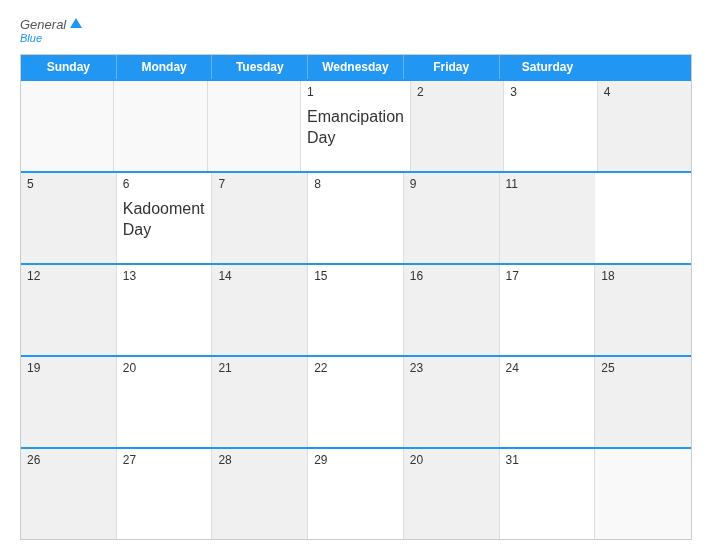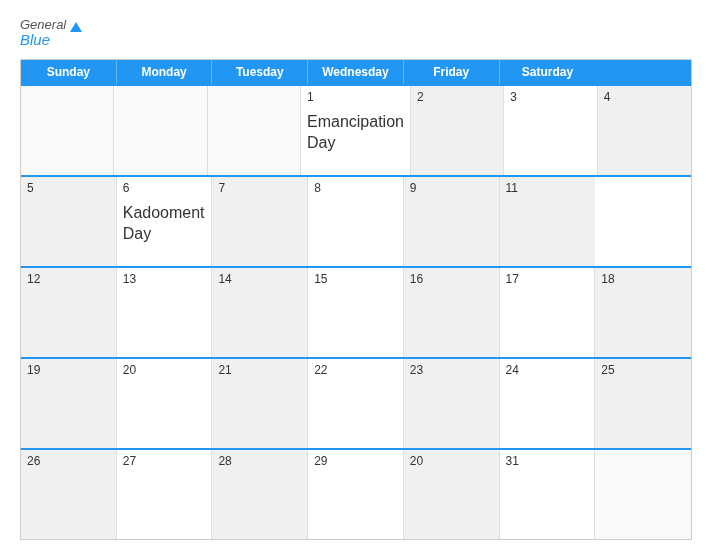--- a/index.html
+++ b/index.html
@@ -104,25 +104,25 @@
       line-height: 1.3;
     }
   </style>
 </head>
 <body>
 
 <div class="page">
   <div class="header">
     <div class="logo">
   <div style="display:flex;flex-direction:column;line-height:1.1;">
-    <div style="display:flex;align-items:flex-end;gap:2px;">
+    <div style="display:flex;align-items:flex-start;gap:2px;">
       <span style="font-size:13px;color:#555;font-style:italic;">General</span>
       <div style="width:0;height:0;border-left:6px solid transparent;border-right:6px solid transparent;border-bottom:10px solid #2196F3;margin-left:2px;"></div>
     </div>
-    <span style="font-size:15px;color:#2196F3;font-style:italic;">Blue</span>
+    <span style="font-size:11px;color:#2196F3;font-style:italic;">Blue</span>
   </div>
 </div>
     <div class="month-title"></div>
     <div class="country"></div>
   </div>
 
   <div class="calendar">
     <div class="cal-header-row">
 
     <div class="cal-header-cell">Sunday</div>

